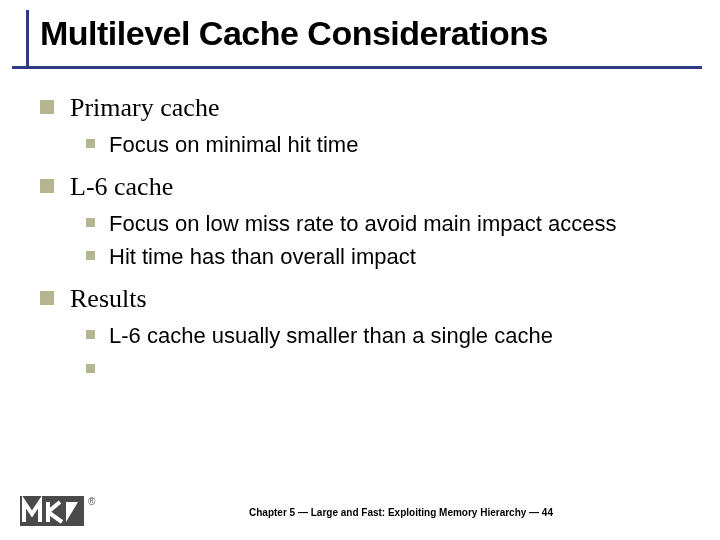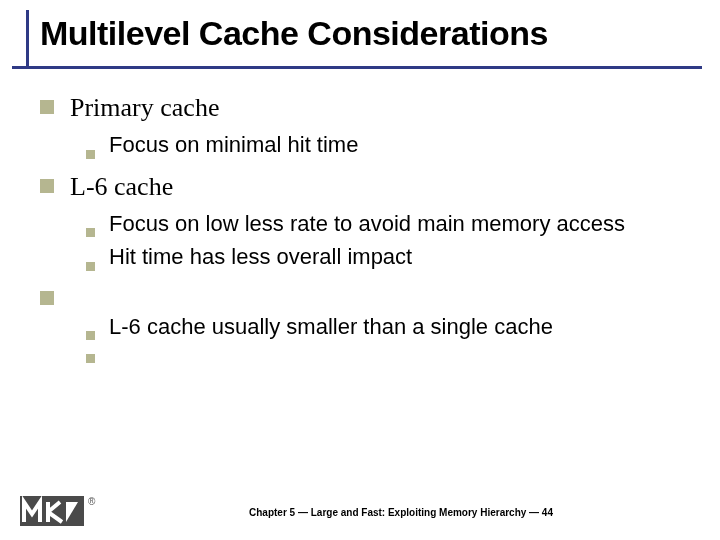--- a/index.html
+++ b/index.html
@@ -64,21 +64,21 @@
   }
   .lvl2 {
     margin-top: 8px;
     margin-left: 46px;
   }
   .lvl2 > li {
     margin-bottom: 6px;
   }
   .lvl2 > li > .row {
     display: flex;
-    align-items: flex-end;
+    align-items: flex-start;
   }
   .bullet1 {
     width: 14px;
     height: 14px;
     background: #b5b690;
     flex: 0 0 14px;
     margin-top: 8px;
     margin-right: 16px;
   }
   .bullet2 {
@@ -153,35 +153,36 @@
 
       <li>
         <div class="row">
           <span class="bullet1"></span>
           <span class="txt1">L-6 cache</span>
         </div>
         <ul class="lvl2">
           <li>
             <div class="row">
               <span class="bullet2"></span>
-              <span class="txt2">Focus on low less rate to avoid main memory access</span>
-            </div>
-          </li>
-          <li>
-            <div class="row">
-              <span class="bullet2"></span>
-              <span class="txt2">Hit time has less overall impact</span>
+              <span class="txt2">Focus on low miss rate to avoid main impact access</span>
+            </div>
+          </li>
+          <li>
+            <div class="row">
+              <span class="bullet2"></span>
+              <span class="txt2">Hit time has than overall impact</span>
             </div>
           </li>
         </ul>
       </li>
 
       <li>
         <div class="row">
           <span class="bullet1"></span>
+          <span class="txt1">Results</span>
         </div>
         <ul class="lvl2">
           <li>
             <div class="row">
               <span class="bullet2"></span>
               <span class="txt2">L-6 cache usually smaller than a single cache</span>
             </div>
           </li>
           <li>
             <div class="row">

